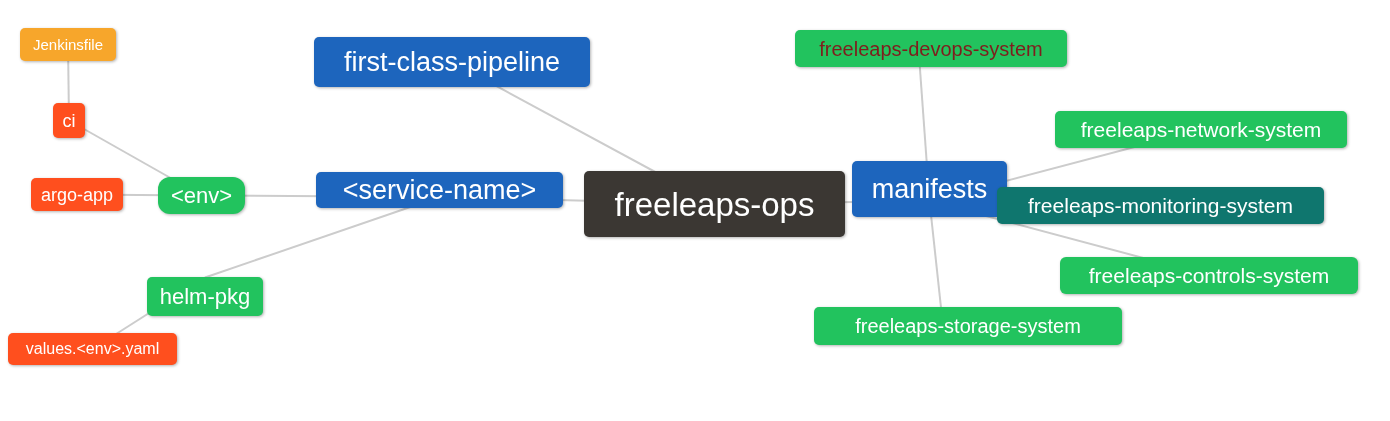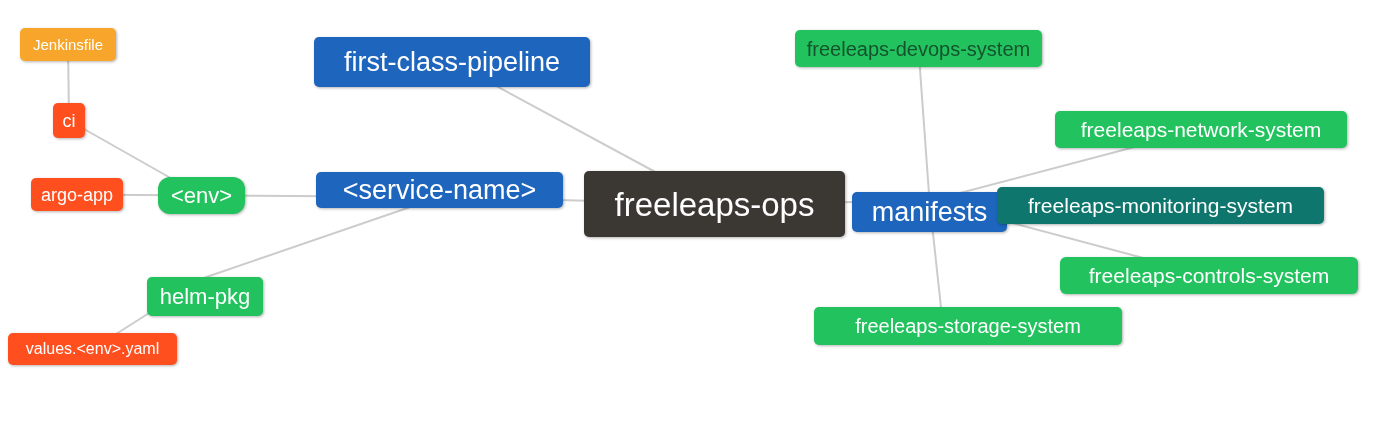--- a/index.html
+++ b/index.html
@@ -82,24 +82,24 @@
       </div>
       <div class="node" style="left: 314px; top: 37px; width: 276px; height: 50px; background: rgb(29, 101, 189); font-size: 27px; color: rgb(255, 255, 255);">
         <span class="label">first-class-pipeline</span>
       </div>
       <div class="node" style="left: 316px; top: 172px; width: 247px; height: 36px; background: rgb(29, 101, 189); font-size: 27px; color: rgb(255, 255, 255);">
         <span class="label">&lt;service-name&gt;</span>
       </div>
       <div class="node" style="left: 584px; top: 171px; width: 261px; height: 66px; background: rgb(59, 55, 51); font-size: 33px; color: rgb(255, 255, 255);">
         <span class="label">freeleaps-ops</span>
       </div>
-      <div class="node" style="left: 852px; top: 192px; width: 155px; height: 40px; background: rgb(29, 101, 189); font-size: 27px; color: rgb(255, 255, 255);">
+      <div class="node" style="left: 852px; top: 161px; width: 155px; height: 56px; background: rgb(29, 101, 189); font-size: 27px; color: rgb(255, 255, 255);">
         <span class="label">manifests</span>
       </div>
-      <div class="node" style="left: 795px; top: 30px; width: 247px; height: 37px; background: rgb(34, 195, 94); font-size: 20px; color: #14532d;">
+      <div class="node" style="left: 795px; top: 30px; width: 272px; height: 37px; background: rgb(34, 195, 94); font-size: 20px; color: #7f1d1d;">
         <span class="label">freeleaps-devops-system</span>
       </div>
       <div class="node" style="left: 1055px; top: 111px; width: 292px; height: 37px; background: rgb(34, 195, 94); font-size: 21px; color: rgb(255, 255, 255);">
         <span class="label">freeleaps-network-system</span>
       </div>
       <div class="node" style="left: 997px; top: 187px; width: 327px; height: 37px; background: #0f766e; font-size: 21px; color: rgb(255, 255, 255);">
         <span class="label">freeleaps-monitoring-system</span>
       </div>
       <div class="node" style="left: 1060px; top: 257px; width: 298px; height: 37px; background: rgb(34, 195, 94); font-size: 21px; color: rgb(255, 255, 255); border-radius: 6px;">
         <span class="label">freeleaps-controls-system</span>

